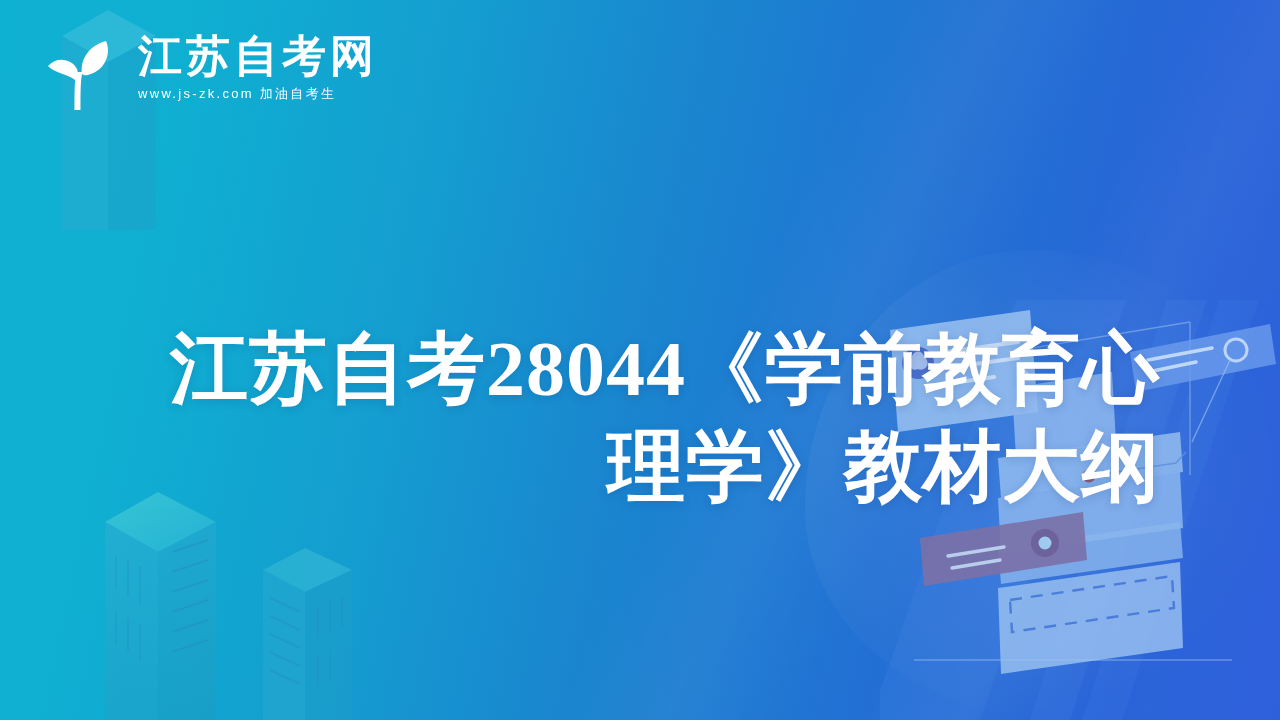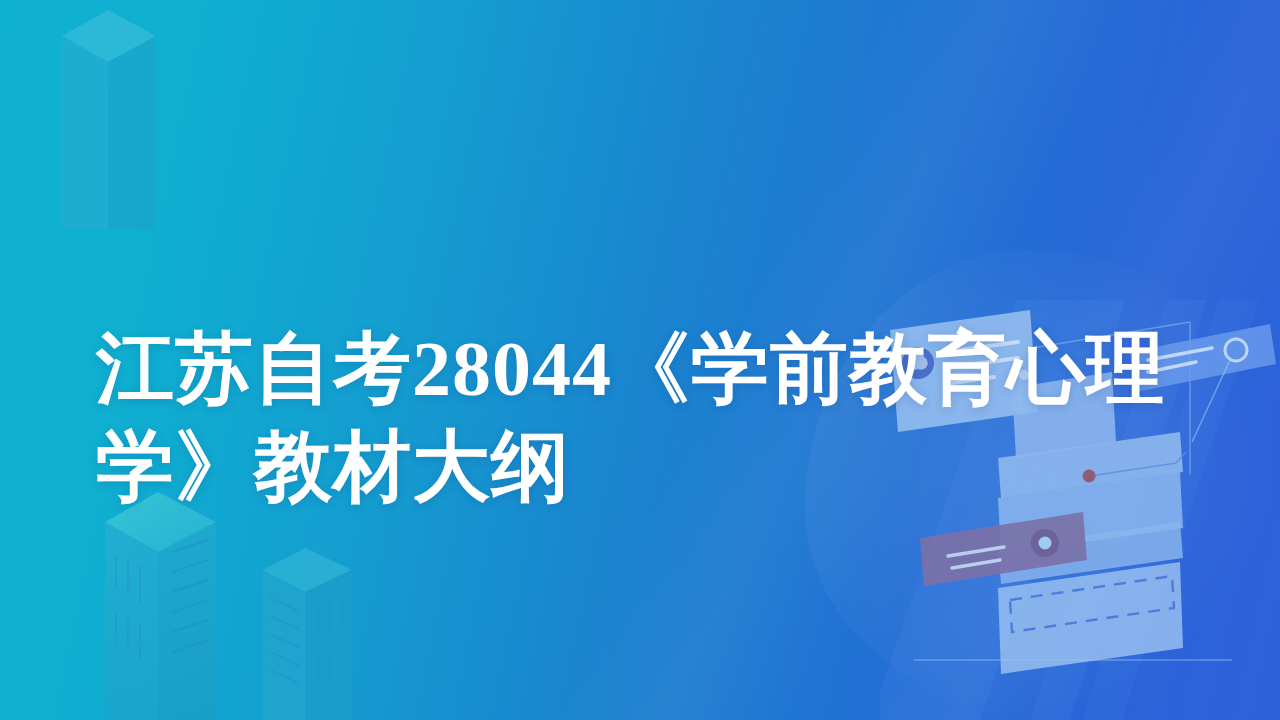--- a/index.html
+++ b/index.html
@@ -91,22 +91,22 @@
     font-family: "Liberation Sans", "DejaVu Sans", sans-serif;
   }
 
   
   .headline {
     position: absolute;
     left: 0;
     right: 0;
     top: 268px;
     z-index: 7;
-    text-align: left;
-    padding: 0 96px;
+    text-align: right;
+    padding: 0 120px;
     box-sizing: border-box;
     color: #ffffff;
     font-family: "Liberation Serif", "DejaVu Serif", serif;
     font-weight: 700;
     font-size: 78px;
     line-height: 98px;
     letter-spacing: 1px;
     text-shadow: 0 2px 10px rgba(10,45,110,0.18);
     word-break: break-word;
   }
@@ -192,20 +192,36 @@
       <g stroke="#2C7FB8" stroke-width="2" opacity="0.3">
         <line x1="318" y1="606" x2="318" y2="638"></line>
         <line x1="330" y1="600" x2="330" y2="634"></line>
         <line x1="342" y1="596" x2="342" y2="628"></line>
         <line x1="318" y1="654" x2="318" y2="686"></line>
         <line x1="330" y1="650" x2="330" y2="680"></line>
       </g>
     </g>
   </svg>
 
+  <div class="logo-block">
+    <svg class="logo-mark" viewBox="0 0 94 96">
+      <g fill="#ffffff">
+
+        <path d="M44.5 88 C44.5 70 44.5 58 46.5 50 L52.5 50 C50.5 58 50.5 70 50.5 88 Z"></path>
+
+        <path d="M52 52 C50 38 58 24 76 19 C82 33 74 49 58 53 C56 53.6 53.8 53.4 52 52 Z"></path>
+
+        <path d="M45 58 C38 52 26 52 18 44 C27 34 42 37 47 47 C48.4 50.4 47.4 55.6 45 58 Z"></path>
+      </g>
+    </svg>
+    <div class="logo-text-wrap">
+      <div class="logo-title">江苏自考网</div>
+      <div class="logo-sub">www.js-zk.com 加油自考生</div>
+    </div>
+  </div>
 
   <svg class="illus" viewBox="0 0 400 420">
     <defs>
       <clipPath id="illusClip">
           <rect x="0" y="0" width="400" height="420"></rect>
         </clipPath>
       <linearGradient id="stripeG" x1="0" y1="0" x2="1" y2="1">
         <stop offset="0%" stop-color="#5E97EC" stop-opacity="0.55"></stop>
         <stop offset="100%" stop-color="#4B86E6" stop-opacity="0.35"></stop>
       </linearGradient>

